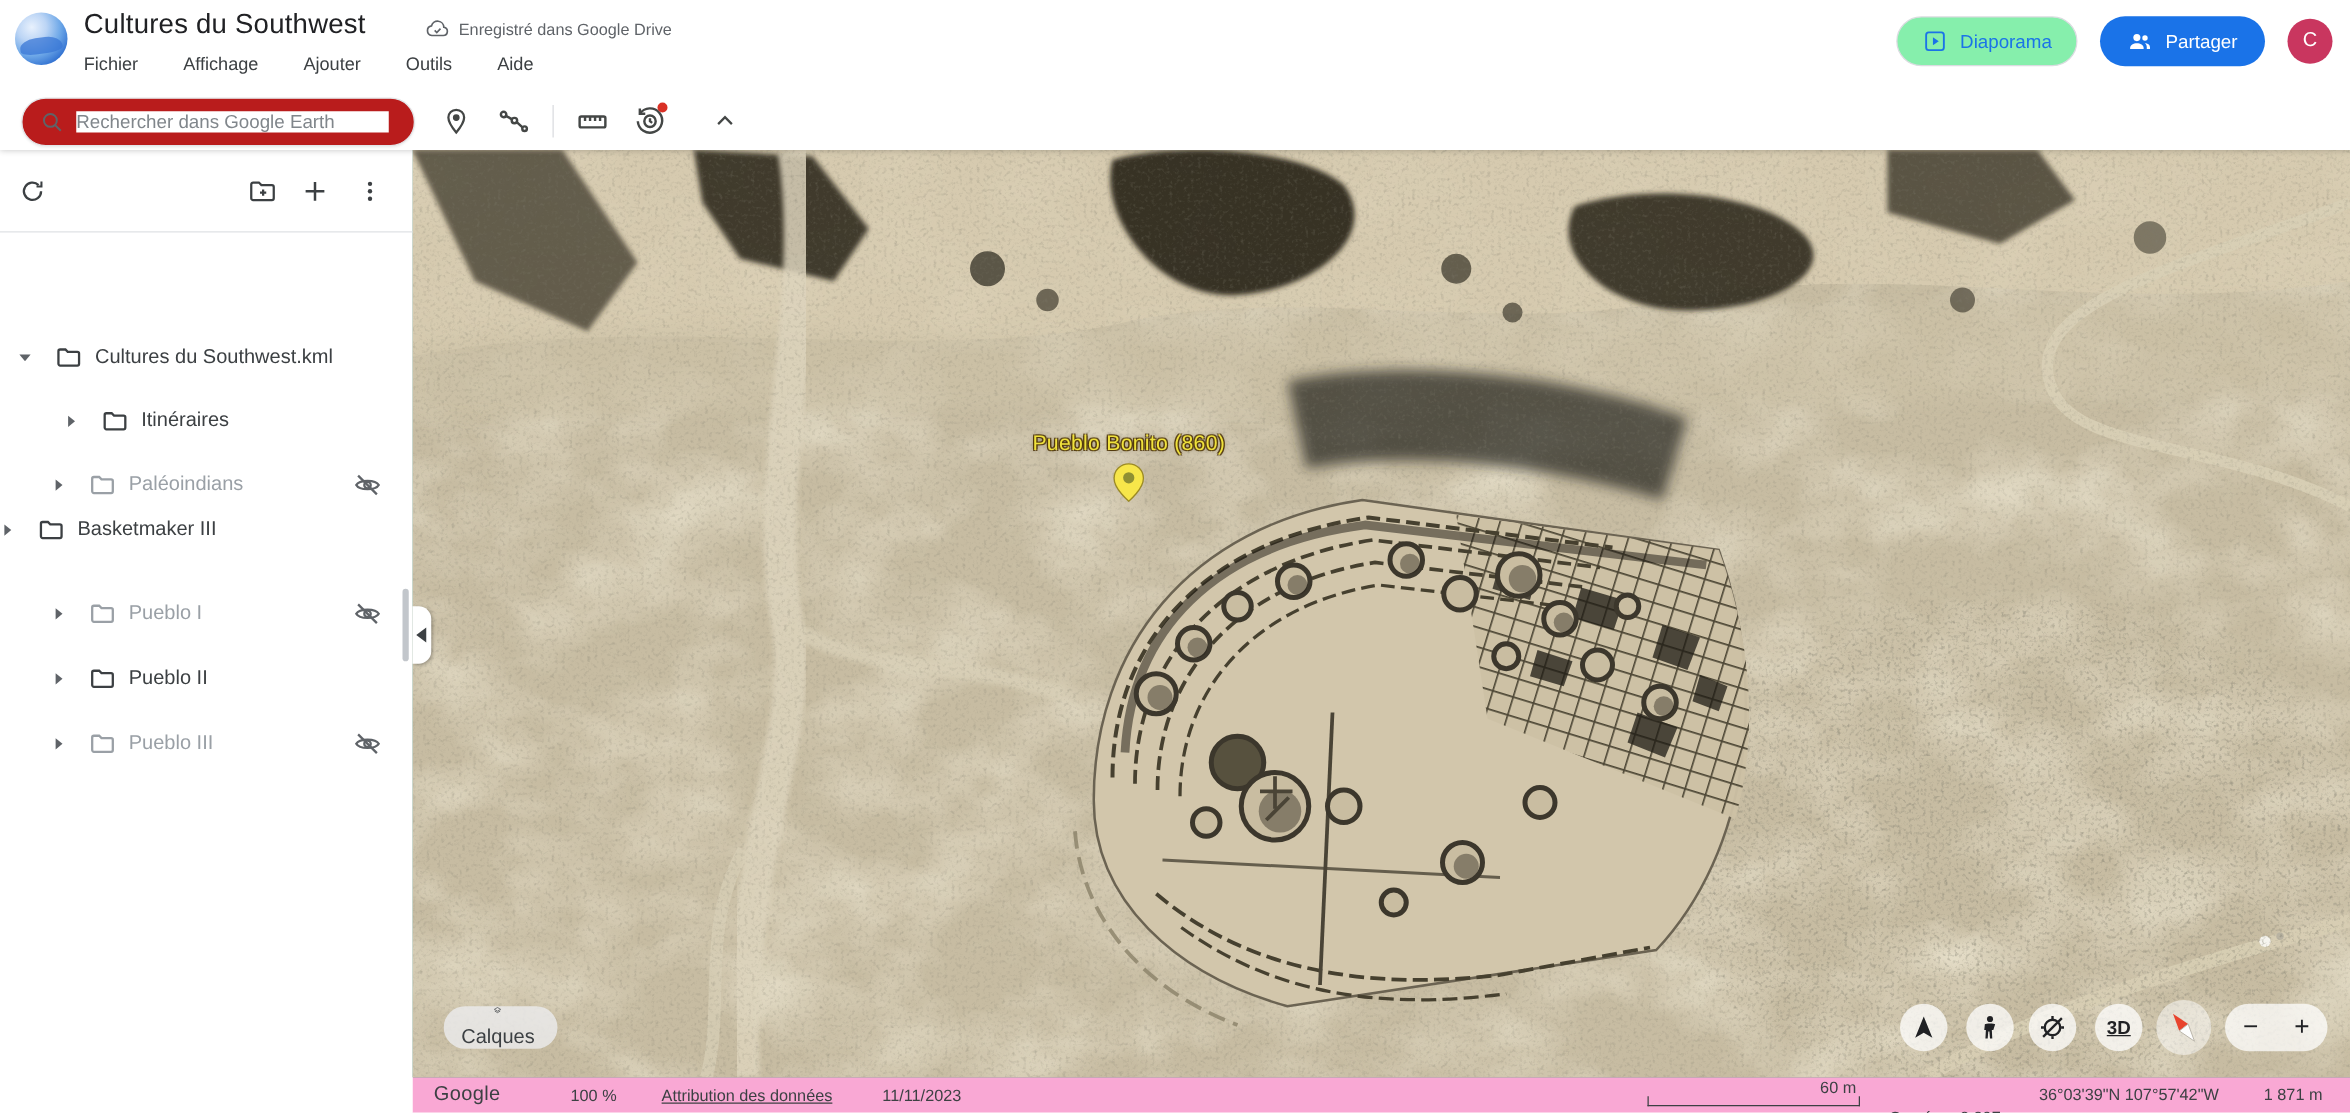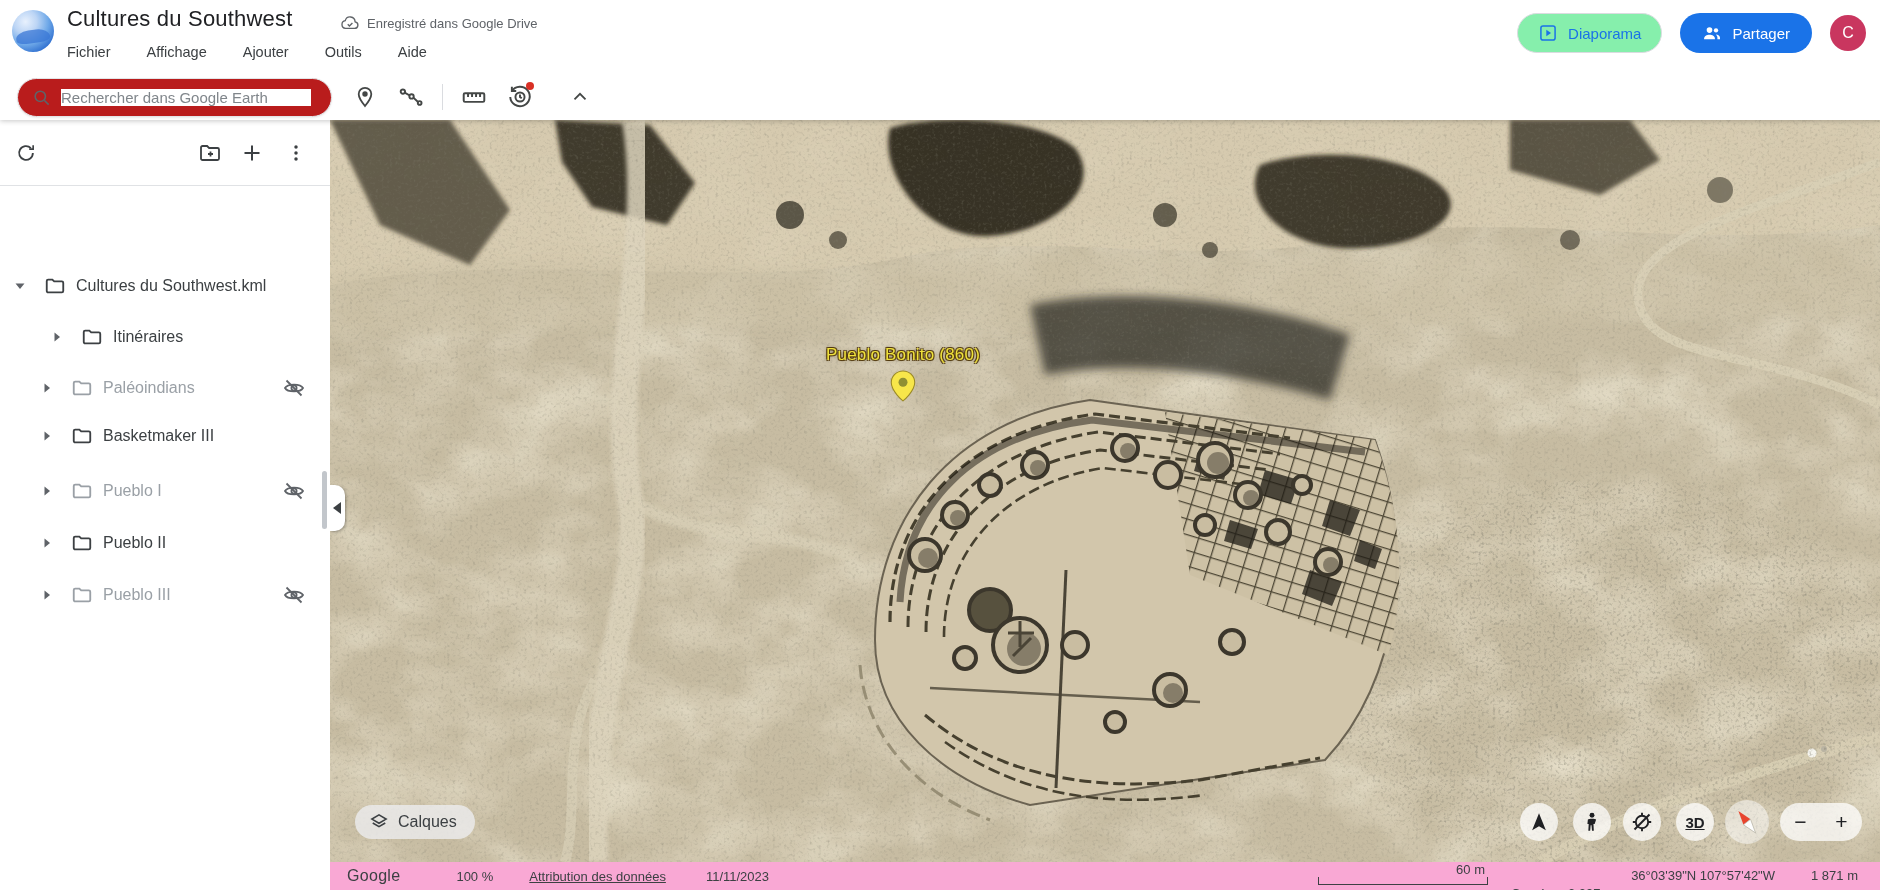--- a/index.html
+++ b/index.html
@@ -63,21 +63,21 @@
                 -1px 1px 0 rgba(80,55,10,.85), 1px 1px 0 rgba(80,55,10,.85), 0 0 4px rgba(60,40,5,.6); }
   .placemark-pin { position:absolute; left:560px; top:250px; cursor:pointer; }
 
   .collapse-tab { position:absolute; left:0; top:365px; width:15px; height:46px; background:#fff;
     border-radius:0 10px 10px 0; box-shadow:1px 1px 3px rgba(0,0,0,.3); cursor:pointer; }
   .collapse-tab::after { content:""; position:absolute; left:3px; top:17px; width:0; height:0;
     border-top:6px solid transparent; border-bottom:6px solid transparent; border-right:8px solid #3c4043; }
 
   .layers-btn { position:absolute; left:25px; top:685px; height:34px; padding:0 18px 0 14px;
     display:flex; align-items:center; gap:9px; background:rgba(235,236,237,.82); border:none;
-    border-radius:17px; font-size:16px; color:#3c4043; cursor:pointer; font-family:"Liberation Sans",sans-serif; }
+    border-radius:17px; font-size:16px; color:#3c4043; cursor:pointer; font-family:"Liberation Sans",sans-serif;flex-direction:column; }
 
   .ctl { position:absolute; border:none; border-radius:50%; background:rgba(255,255,255,.74);
     display:flex; align-items:center; justify-content:center; cursor:pointer; }
   .ctl-38 { width:38px; height:38px; top:683px; }
   .ctl-3d { font-size:15px; font-weight:600; color:#202124; font-family:"Liberation Sans",sans-serif;text-decoration:underline; }
   .ctl-compass { width:44px; height:44px; top:680px; background:rgba(255,255,255,.5); }
   .zoom-pill { position:absolute; left:1450px; top:683px; width:82px; height:38px;
     background:rgba(255,255,255,.74); border-radius:19px; display:flex; }
   .zoom-pill button { flex:1; border:none; background:transparent; font-size:21px; color:#202124; cursor:pointer; }
 
@@ -257,21 +257,21 @@
       <span class="flabel">Paléoindians</span>
       <span class="eyeoff">
         <svg width="24" height="24" viewBox="0 0 24 24" fill="none" stroke="#5f6368" stroke-width="1.8">
           <path d="M3 12c2.5-4.5 15.5-4.5 18 0-2.5 4.5-15.5 4.5-18 0z"></path>
             <circle cx="12" cy="12" r="2.6"></circle>
             <path d="M4.5 4.5l15 15"></path>
         </svg>
       </span>
     </div>
 
-    <div class="tree-row" style="top:228px; padding-left:41px;">
+    <div class="tree-row" style="top:216px; ">
       <span class="caret">
         <svg width="12" height="12" viewBox="0 0 12 12" fill="#5f6368">
             <path d="M3.5 1.5L9 6l-5.5 4.5z"></path>
           </svg>
       </span>
       <svg class="ic" style="margin-left:18px;" width="22" height="22" viewBox="0 0 24 24" fill="none" stroke="#3c4043" stroke-width="2">
         <path d="M3 6.5c0-.8.7-1.5 1.5-1.5h4.6l2 2h8.4c.8 0 1.5.7 1.5 1.5v9c0 .8-.7 1.5-1.5 1.5h-15c-.8 0-1.5-.7-1.5-1.5z"></path>
       </svg>
       <span class="flabel">Basketmaker III</span>
     </div>

